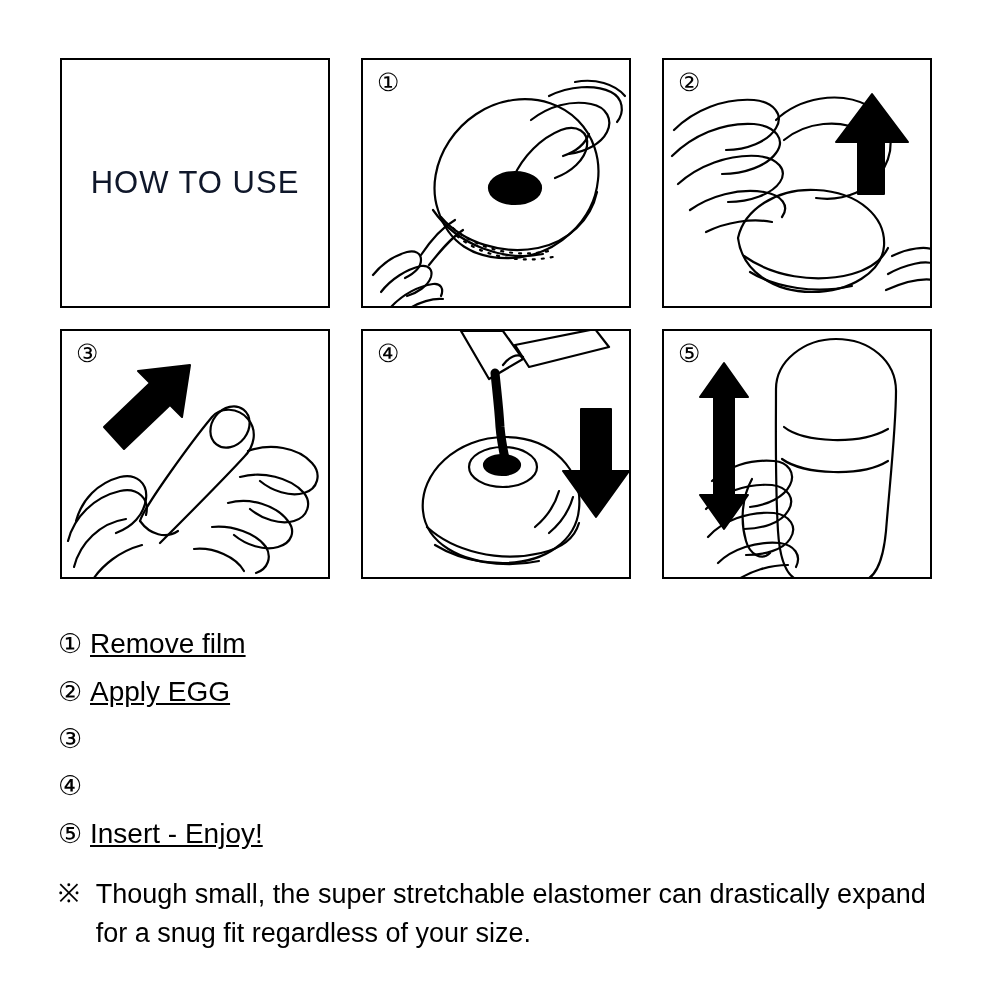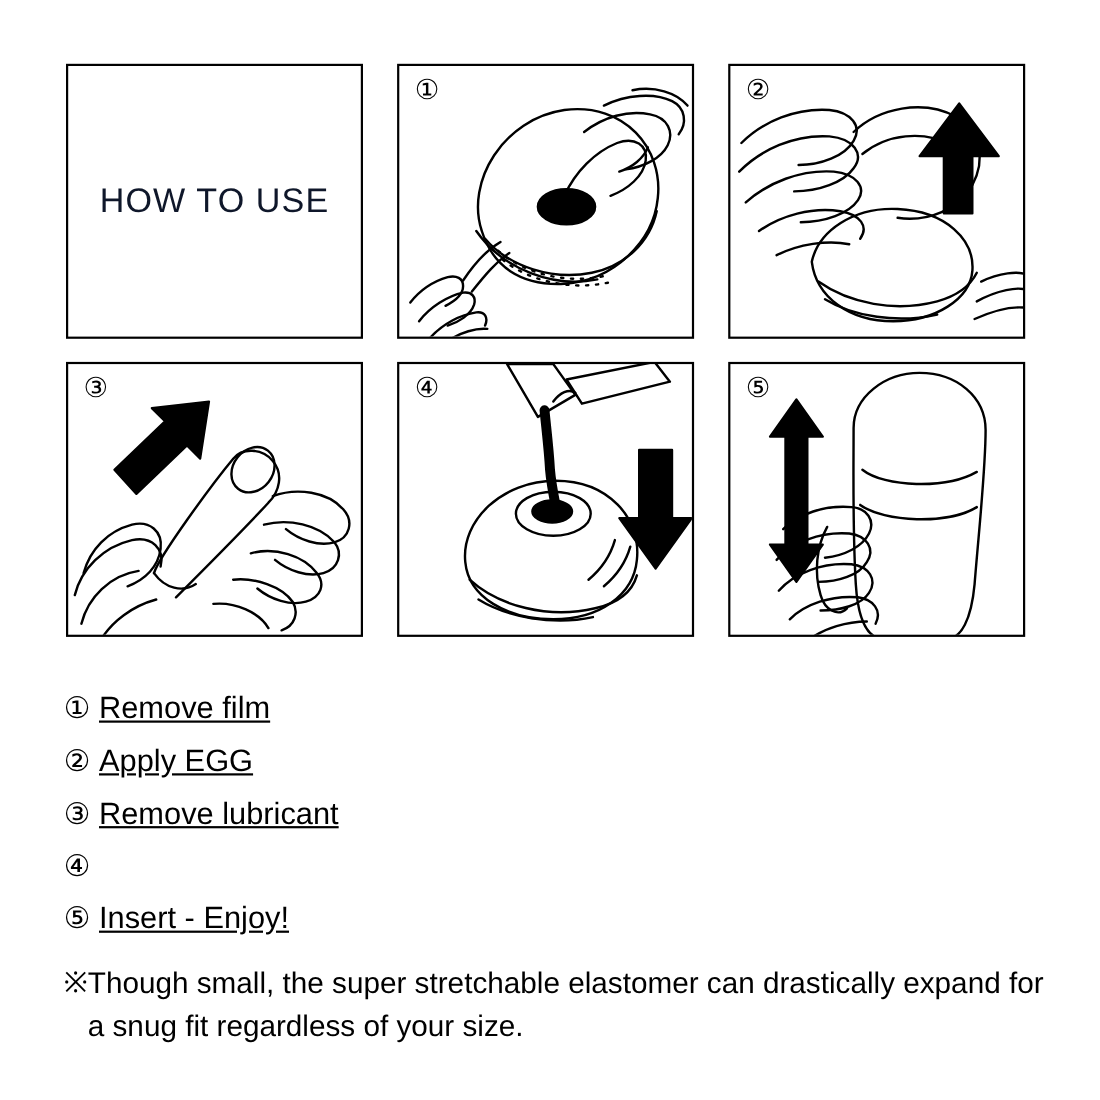--- a/index.html
+++ b/index.html
@@ -96,20 +96,21 @@
     line-height: 1.45;
     display: flex;
     align-items: flex-start;
   }
   .note-mark {
     flex: 0 0 auto;
     font-size: 26px;
   }
   .note-text {
     flex: 1 1 auto;
+    margin-left: 16px;
   }
 </style>
 </head>
 <body>
 
 <div class="sheet">
 
   <div class="grid">
 
     <div class="row">
@@ -263,21 +264,20 @@
       <span class="caption-label">Remove film</span>
     </div>
 
     <div class="caption-item">
       <span class="caption-mark">②</span>
       <span class="caption-label">Apply EGG</span>
     </div>
 
     <div class="caption-item">
       <span class="caption-mark">③</span>
-      <span class="caption-label">Remove lubricant</span>
     </div>
 
     <div class="caption-item">
       <span class="caption-mark">④</span>
     </div>
 
     <div class="caption-item">
       <span class="caption-mark">⑤</span>
       <span class="caption-label">Insert - Enjoy!</span>
     </div>

